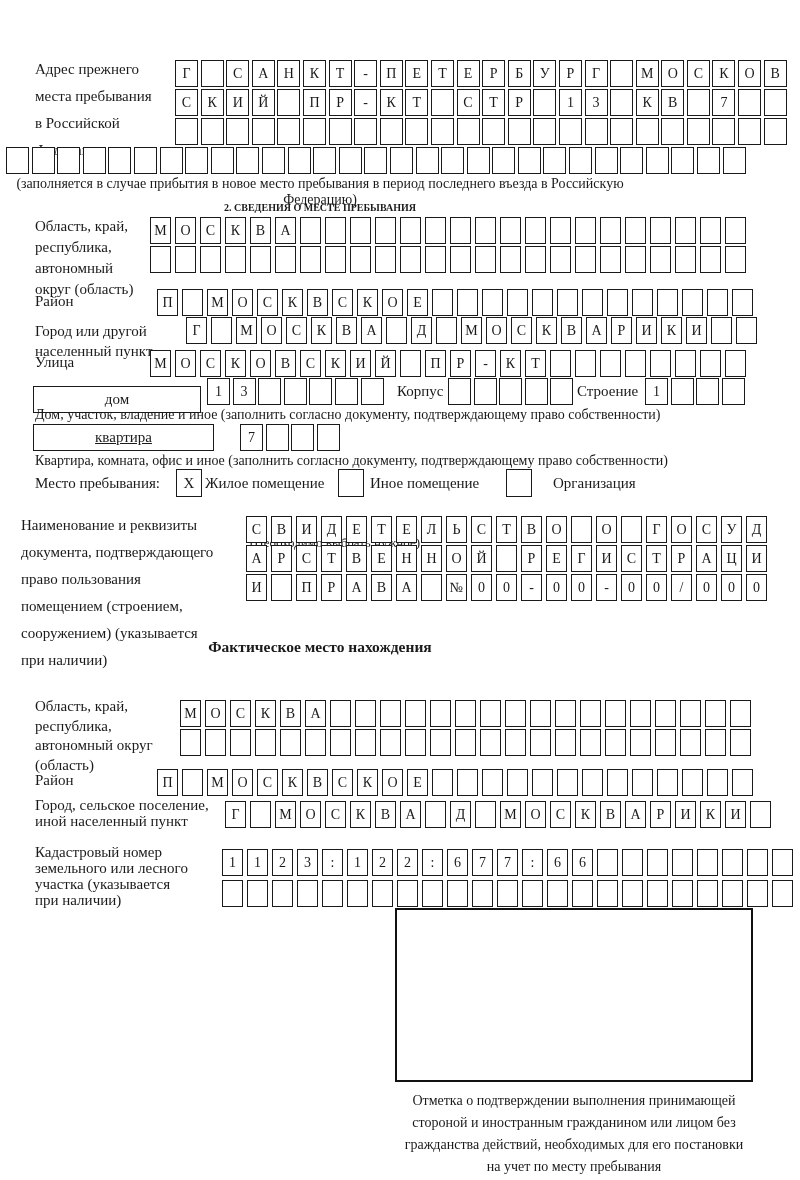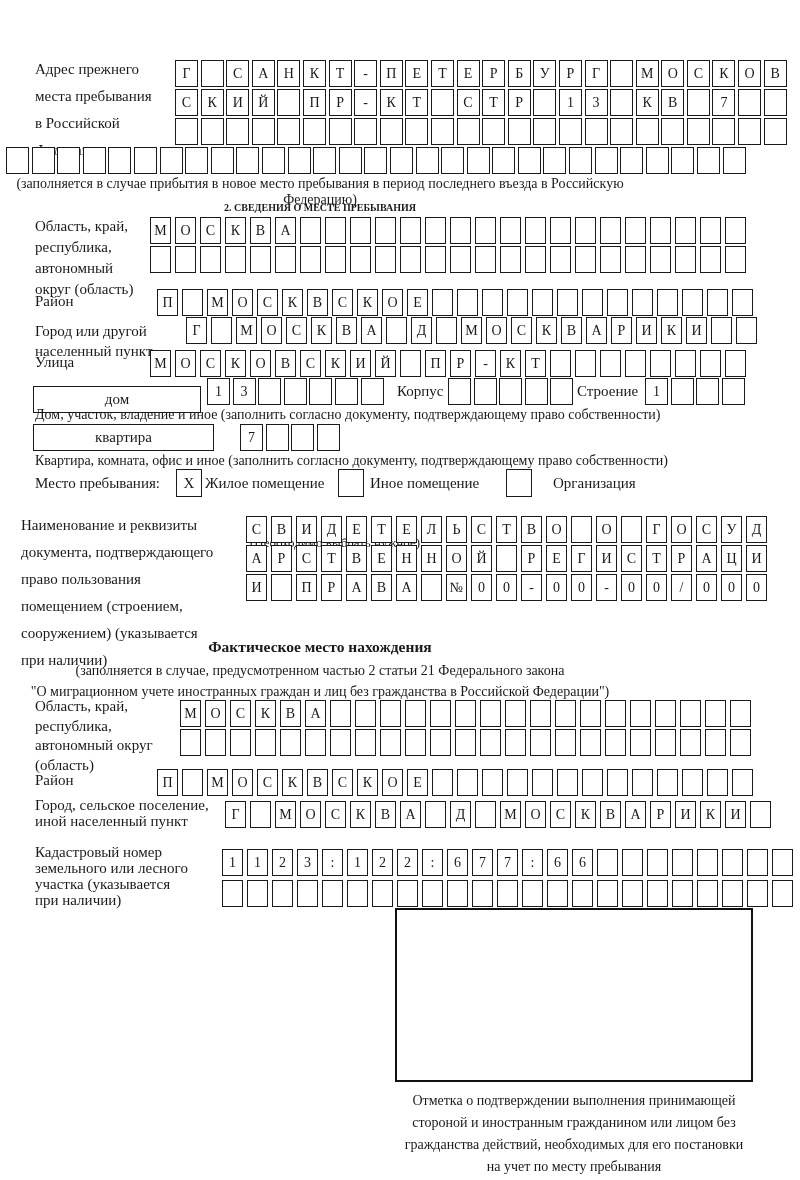--- a/index.html
+++ b/index.html
@@ -331,21 +331,21 @@
     </div>
   <div class="txt" style="left:577px;top:381px;">Строение</div>
   <div class="cells ca" style="left:645px;top:378px;">
       <span class="cell">1</span>
       <span class="cell"></span>
       <span class="cell"></span>
       <span class="cell"></span>
     </div>
   <div class="cap" style="left:35px;top:407px;">Дом, участок, владение и иное (заполнить согласно документу, подтверждающему право собственности)</div>
 
-  <div class="wbox" style="left:33px;top:424px;width:181px;">квартира</div>
+  <div class="wbox" style="left:33px;top:424px;width:181px;text-decoration:underline;">квартира</div>
   <div class="cells ca" style="left:240px;top:424px;">
       <span class="cell">7</span>
       <span class="cell"></span>
       <span class="cell"></span>
       <span class="cell"></span>
     </div>
   <div class="cap" style="left:35px;top:453px;">Квартира, комната, офис и иное (заполнить согласно документу, подтверждающему право собственности)</div>
 
   <div class="txt" style="left:35px;top:473px;">Место пребывания:</div>
   <div class="chk" style="left:176px;top:469px;">X</div>
@@ -426,22 +426,20 @@
       <span class="cell">-</span>
       <span class="cell">0</span>
       <span class="cell">0</span>
       <span class="cell">/</span>
       <span class="cell">0</span>
       <span class="cell">0</span>
       <span class="cell">0</span>
     </div>
 
   <div class="txt bold center" style="top:636px;font-size:15.5px;">Фактическое место нахождения</div>
-  <div class="cap center" style="top:660px;line-height:21px;">(заполняется в случае, предусмотренном частью 2 статьи 21 Федерального закона
-"О миграционном учете иностранных граждан и лиц без гражданства в Российской Федерации")</div>
 
   <div class="txt lh19" style="left:35px;top:697px;">Область, край,
 республика,
 автономный округ
 (область)</div>
   <div class="cells cb" style="left:180px;top:700px;">
       <span class="cell">М</span>
       <span class="cell">О</span>
       <span class="cell">С</span>
       <span class="cell">К</span>

